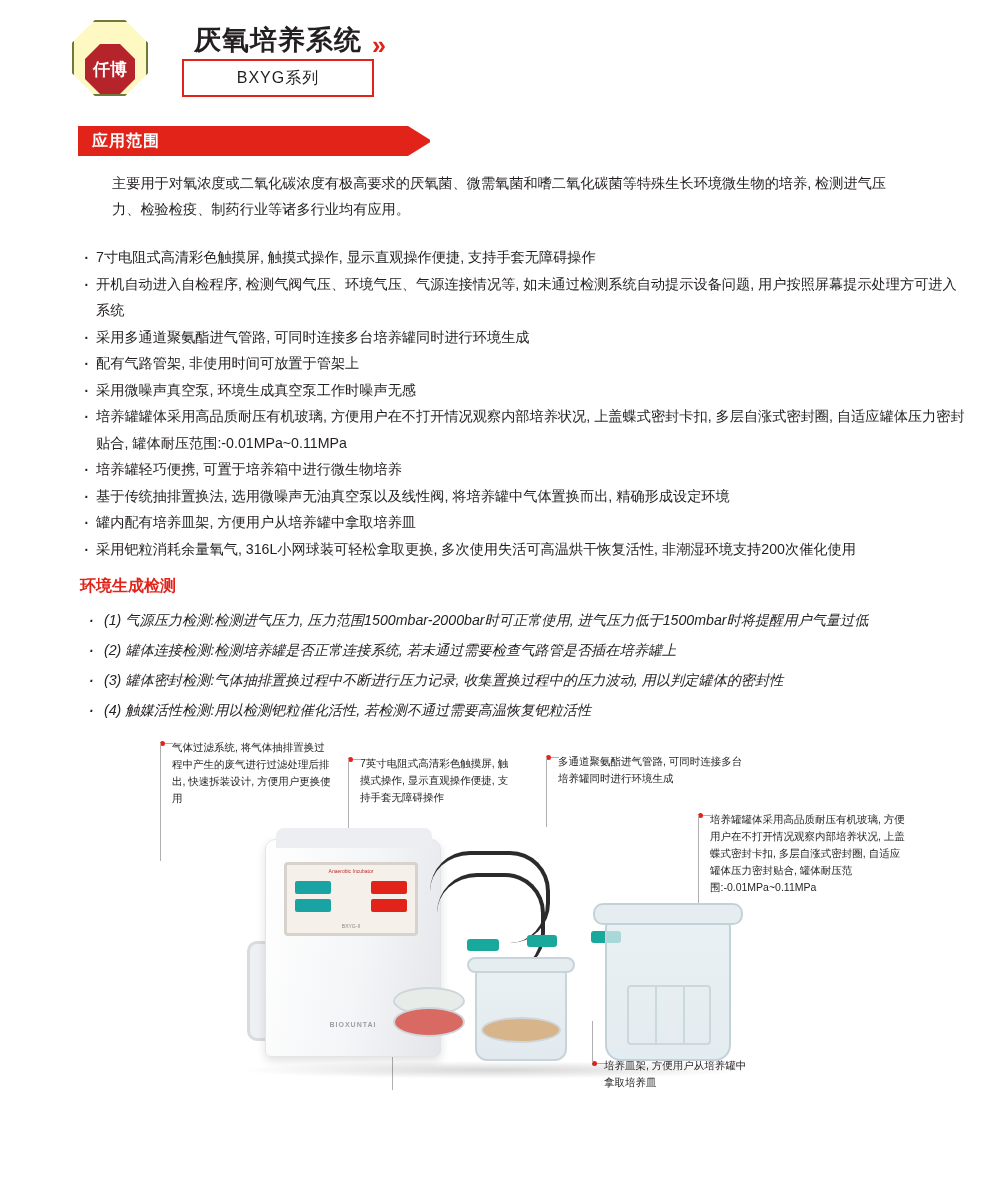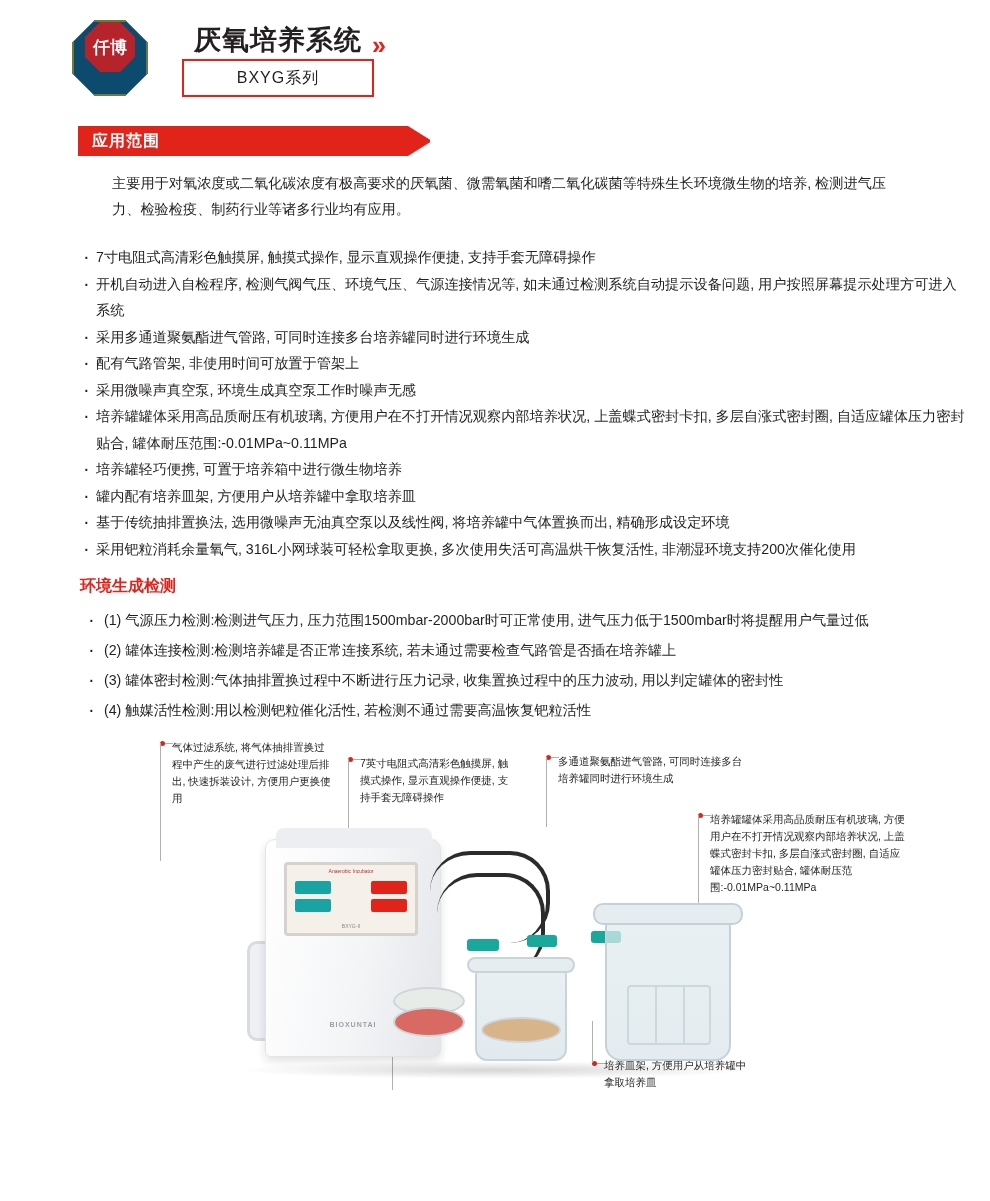--- a/index.html
+++ b/index.html
@@ -24,24 +24,24 @@
   }
   .logo {
     position: absolute;
     left: 72px;
     top: 20px;
     width: 76px;
     height: 76px;
   }
   .logo-oct {
     width: 76px; height: 76px;
-    background: #0c4a6e;
+    background: #fef9c3;
     border: 2px solid #6e7a3a;
     clip-path: polygon(30% 0%, 70% 0%, 100% 30%, 100% 70%, 70% 100%, 30% 100%, 0% 70%, 0% 30%);
-    display: flex; align-items: flex-start; justify-content: center;
+    display: flex; align-items: flex-end; justify-content: center;
   }
   .logo-inner {
     width: 50px; height: 50px;
     background: #b5232b;
     clip-path: polygon(30% 0%, 70% 0%, 100% 30%, 100% 70%, 70% 100%, 30% 100%, 0% 70%, 0% 30%);
     color: #fff;
     font-size: 17px;
     font-weight: bold;
     display: flex; align-items: center; justify-content: center;
     font-family: "DejaVu Sans", sans-serif;
@@ -156,20 +156,21 @@
   .sub-title {
     margin: 14px 0 0 80px;
     font-size: 16px;
     font-weight: bold;
     color: #e2231a;
   }
   ul.env {
     list-style: none;
     margin: 8px 0 0 0;
     padding: 0 3px 0 88px;
+    font-style: italic;
   }
   ul.env li {
     position: relative;
     font-size: 14.2px;
     line-height: 30px;
     padding-left: 16px;
     color: #231f20;
   }
   ul.env li::before {
     content: "·";
@@ -385,22 +386,22 @@
 
 <div class="section2">
   <ul class="feat">
     <li>7寸电阻式高清彩色触摸屏, 触摸式操作, 显示直观操作便捷, 支持手套无障碍操作</li>
     <li>开机自动进入自检程序, 检测气阀气压、环境气压、气源连接情况等, 如未通过检测系统自动提示设备问题, 用户按照屏幕提示处理方可进入系统</li>
     <li>采用多通道聚氨酯进气管路, 可同时连接多台培养罐同时进行环境生成</li>
     <li>配有气路管架, 非使用时间可放置于管架上</li>
     <li>采用微噪声真空泵, 环境生成真空泵工作时噪声无感</li>
     <li>培养罐罐体采用高品质耐压有机玻璃, 方便用户在不打开情况观察内部培养状况, 上盖蝶式密封卡扣, 多层自涨式密封圈, 自适应罐体压力密封贴合, 罐体耐压范围:-0.01MPa~0.11MPa</li>
     <li>培养罐轻巧便携, 可置于培养箱中进行微生物培养</li>
+    <li>基于传统抽排置换法, 选用微噪声无油真空泵以及线性阀, 将培养罐中气体置换而出, 精确形成设定环境</li>
     <li>罐内配有培养皿架, 方便用户从培养罐中拿取培养皿</li>
-    <li>基于传统抽排置换法, 选用微噪声无油真空泵以及线性阀, 将培养罐中气体置换而出, 精确形成设定环境</li>
     <li>采用钯粒消耗余量氧气, 316L小网球装可轻松拿取更换, 多次使用失活可高温烘干恢复活性, 非潮湿环境支持200次催化使用</li>
   </ul>
 </div>
 
 <div>
   <div class="sub-title">环境生成检测</div>
   <ul class="env">
     <li>(1) 气源压力检测:检测进气压力, 压力范围1500mbar-2000bar时可正常使用, 进气压力低于1500mbar时将提醒用户气量过低</li>
     <li>(2) 罐体连接检测:检测培养罐是否正常连接系统, 若未通过需要检查气路管是否插在培养罐上</li>
     <li>(3) 罐体密封检测:气体抽排置换过程中不断进行压力记录, 收集置换过程中的压力波动, 用以判定罐体的密封性</li>

